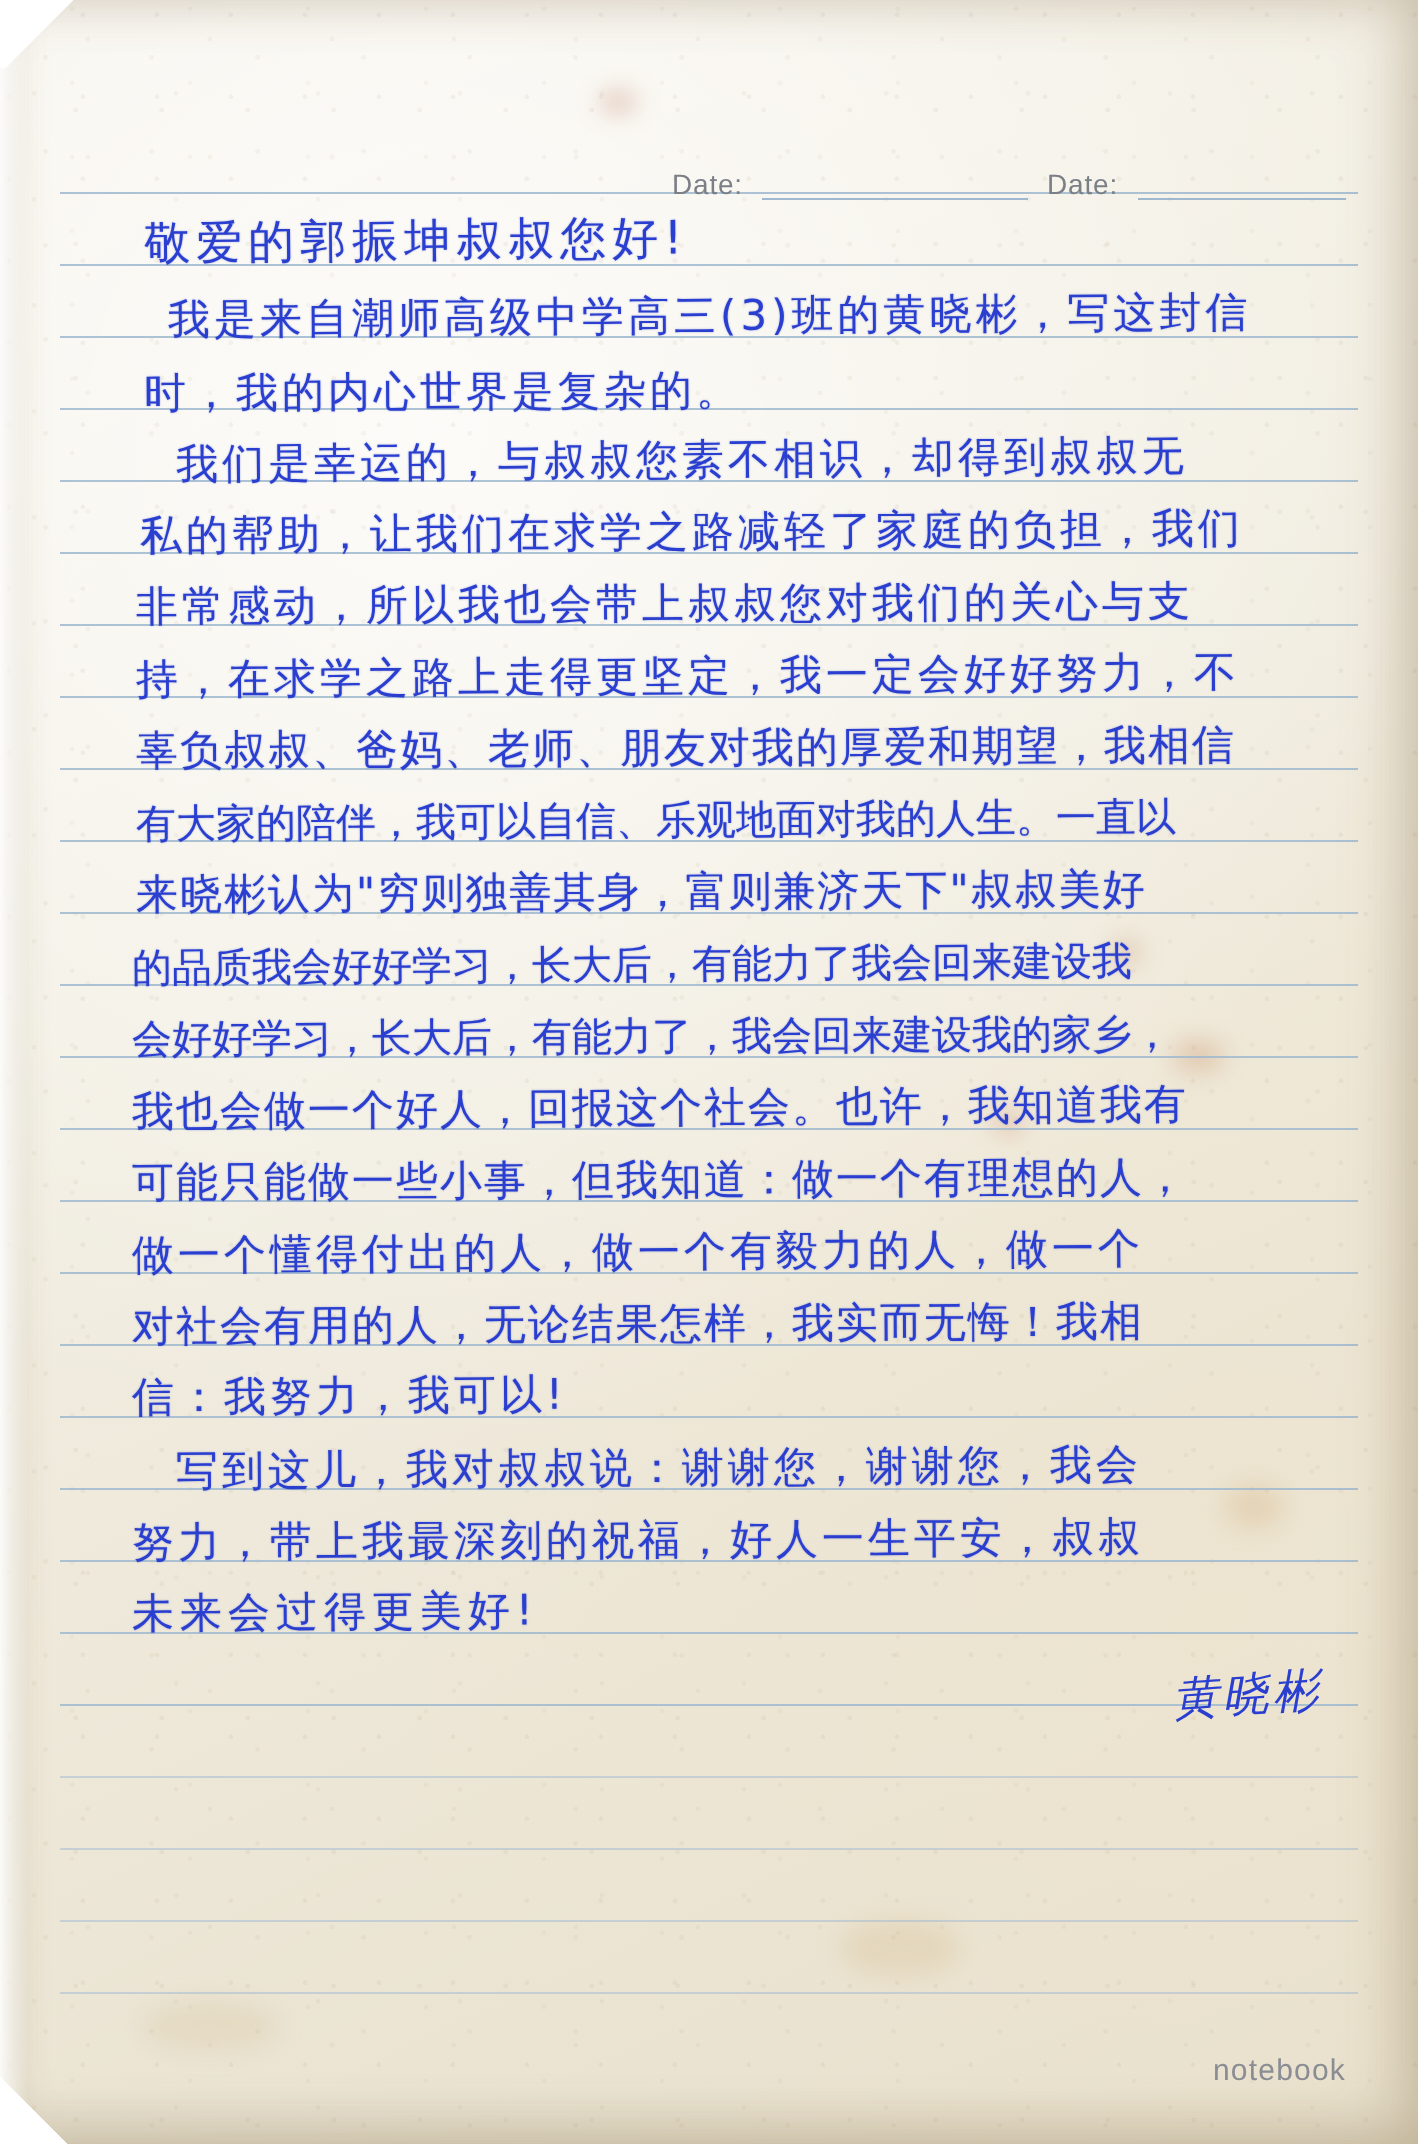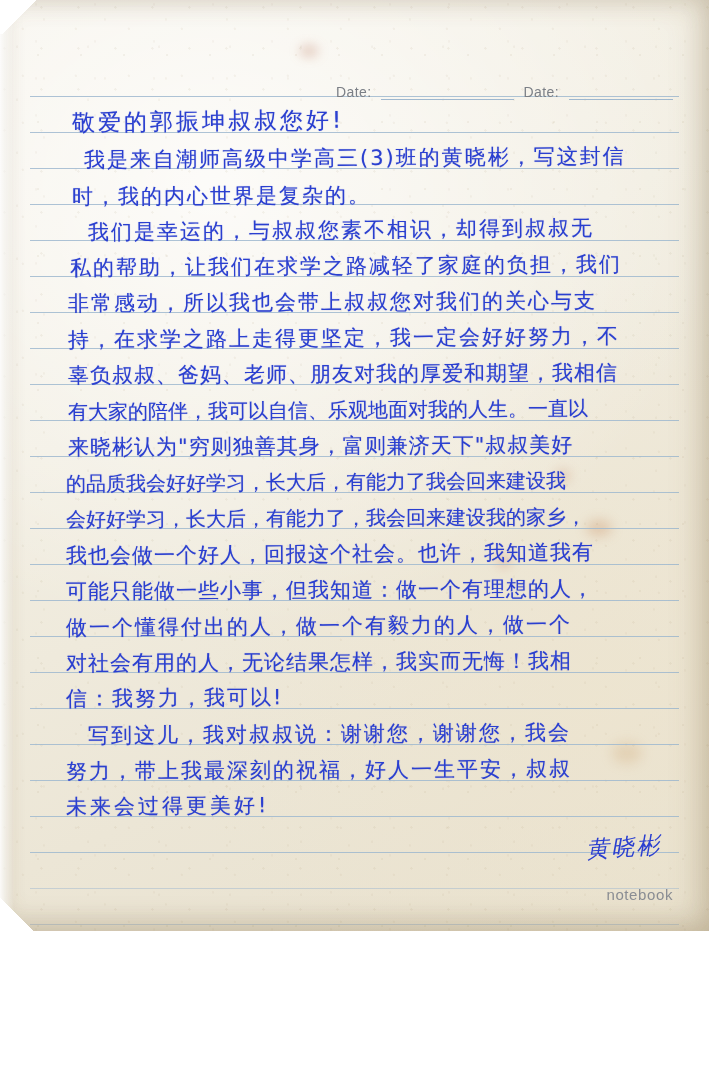--- a/index.html
+++ b/index.html
@@ -3,21 +3,21 @@
 <meta charset="utf-8">
 <style>
   html, body {
     margin: 0;
     padding: 0;
     background: #ffffff;
   }
   .page {
     position: relative;
     width: 709px;
-    height: 931px;
+    height: 1072px;
     overflow: hidden;
     background: #f3f0e6;
     font-family: "Liberation Sans", sans-serif;
   }
   
   .paper {
     position: absolute;
     inset: 0;
     background:
       radial-gradient(ellipse 120% 80% at 30% 20%, rgba(255,255,255,0.75), rgba(255,255,255,0) 60%),

